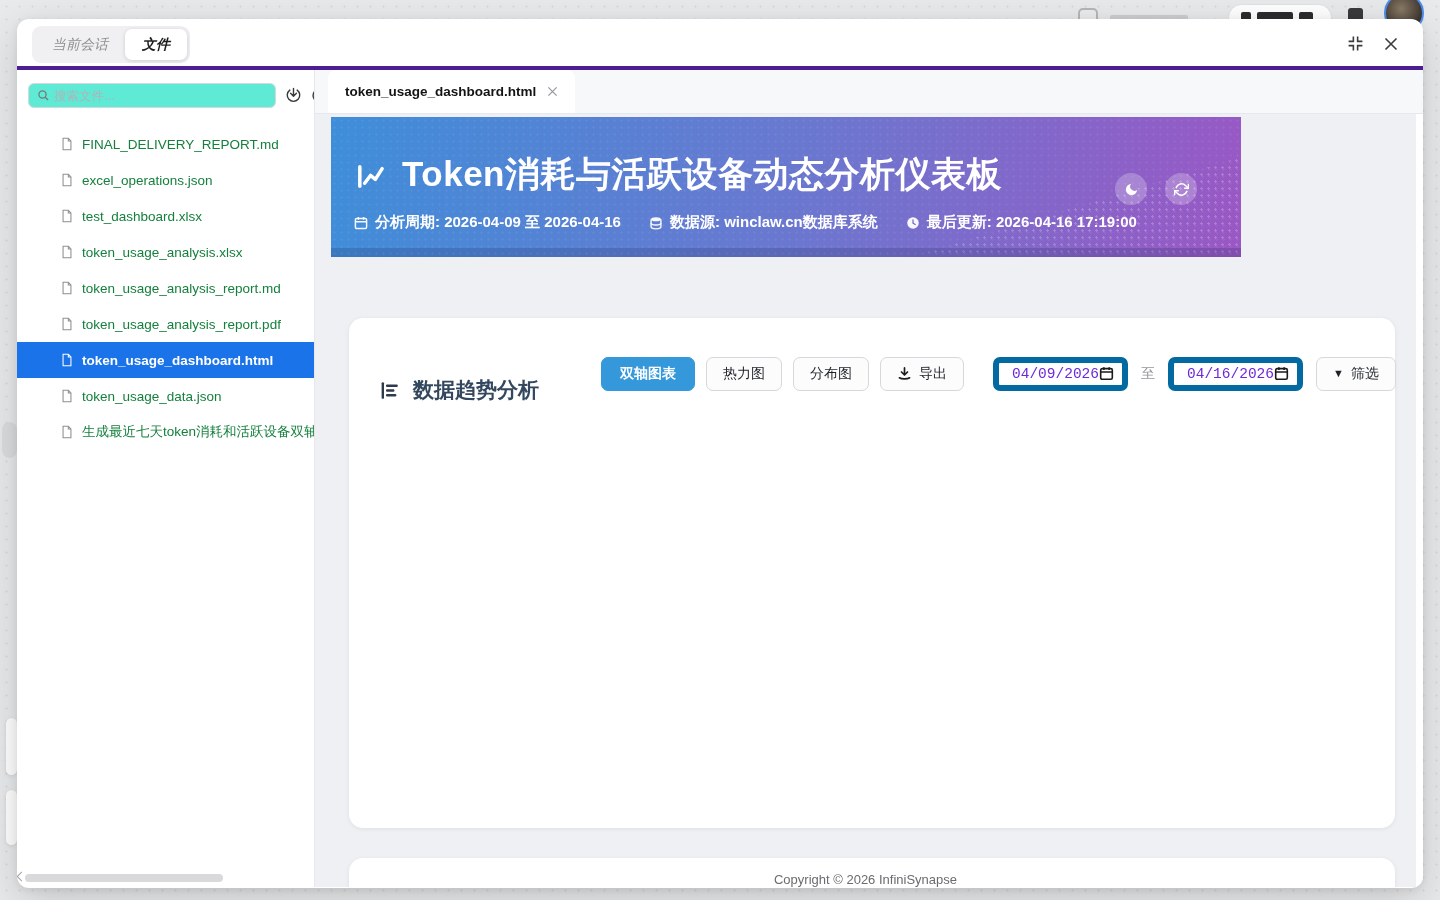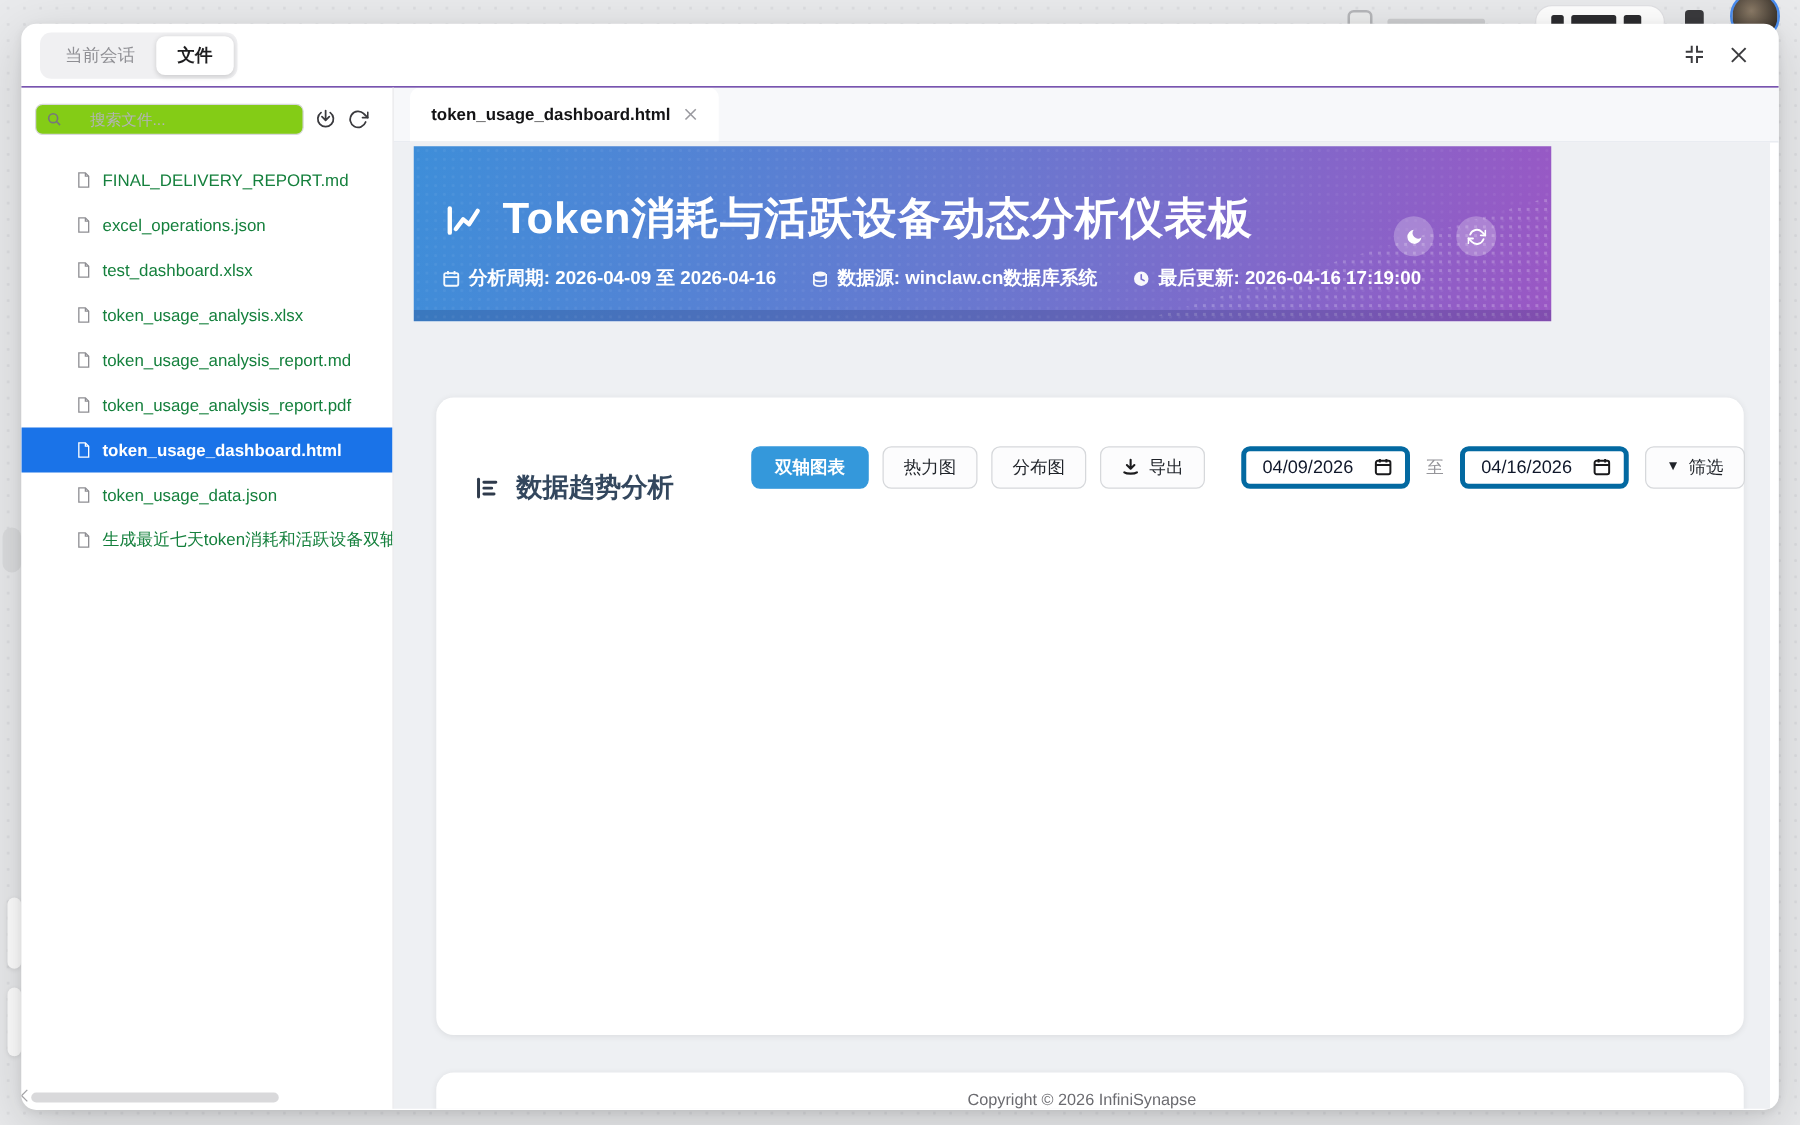--- a/index.html
+++ b/index.html
@@ -24,33 +24,33 @@
   .bg-handle { left:2px; top:422px; width:15px; height:36px; background:#dcdddf; border-radius:8px; }
   .bg-sliver1 { left:6px; top:718px; width:11px; height:57px; background:#fff; border-radius:10px; box-shadow:0 1px 4px rgba(0,0,0,.10); }
   .bg-sliver2 { left:6px; top:790px; width:11px; height:55px; background:#fff; border-radius:10px; box-shadow:0 1px 4px rgba(0,0,0,.10); }
 
   
   .modal {
     position:absolute; left:17px; top:19px; width:1406px; height:869px;
     background:#fff; border-radius:12px; overflow:hidden;
     box-shadow:0 12px 44px rgba(0,0,0,.16), 0 2px 8px rgba(0,0,0,.08);
   }
-  .modal-header { position:relative; height:51px; border-bottom:1px solid #4c1d95; }
+  .modal-header { position:relative; height:51px; border-bottom:4px solid #4c1d95;font-style:italic; }
   .seg-tabs { position:absolute; left:15px; top:7px; height:37px; background:#f0f0f2; border-radius:9px; padding:3px; display:flex; align-items:stretch; }
   .seg-tab { display:flex; align-items:center; padding:0 17px; font-size:14px; color:#8f8f94; border-radius:7px; cursor:pointer; white-space:nowrap; }
   .seg-tab.active { background:#fff; color:#1d1d1f; font-weight:700; box-shadow:0 1px 4px rgba(0,0,0,.15); }
   .win-controls { position:absolute; right:24px; top:16px; display:flex; gap:19px; align-items:center; }
   .win-btn { cursor:pointer; color:#3c3c3f; }
 
   .modal-body { display:flex; height:817px; }
 
   
   .file-panel { width:298px; border-right:1px solid #e8e8ea; position:relative; overflow:hidden; flex:none; }
   .search-row { display:flex; align-items:center; gap:9px; padding:13px 11px 0 11px; }
-  .search-box { flex:none; width:215px; height:25px; border:1px solid #d8d8dc; border-radius:6px; background:#84cc16; display:flex; align-items:center; gap:22px; padding:0 8px; }
+  .search-box { flex:none; width:248px; height:25px; border:1px solid #d8d8dc; border-radius:6px; background:#5eead4; display:flex; align-items:center; gap:4px; padding:0 8px; }
   .search-box input { border:none; outline:none; flex:1; font-size:12.5px; color:#333; font-family:inherit; background:transparent; min-width:0; }
   .search-box input::placeholder { color:#b3b3b8; }
   .panel-icon { color:#3a3a3e; cursor:pointer; }
   .file-list { margin-top:18px; }
   .file-item { height:36px; display:flex; align-items:center; gap:8px; padding-left:43px; font-size:13.5px; color:#15803d; cursor:pointer; white-space:nowrap; overflow:hidden; }
   .file-item .ficon { color:#8e8e93; flex:none; }
   .file-item.selected { background:#1a73e8; color:#fff; font-weight:600; }
   .file-item.selected .ficon { color:#fff; }
   .hscroll-thumb { position:absolute; left:8px; bottom:5px; width:198px; height:8px; background:#d9d9db; border-radius:4px; cursor:pointer; }
   .resize-mark { position:absolute; left:1px; bottom:7px; width:7px; height:7px; border-left:1.5px solid #7a7a7e; border-bottom:1.5px solid #7a7a7e; transform:rotate(45deg); opacity:.7; }
@@ -86,21 +86,21 @@
   
   .card { position:absolute; left:34px; width:1046px; background:#fff; border-radius:14px; box-shadow:0 1px 5px rgba(0,0,0,.07); }
   .card-trend { top:204px; height:510px; }
   .card-next { top:744px; height:130px; }
   .card-toolbar { display:flex; align-items:center; padding:25px 26px 0 30px; }
   .section-title { display:flex; align-items:center; gap:13px; width:222px; flex:none;margin-top:33px; }
   .section-title .stext { font-size:21px; font-weight:700; color:#33475e; white-space:nowrap; }
   .toolbar-controls { display:flex; align-items:center; gap:11px; flex:1; min-width:0; }
   .btn { height:34px; display:flex; align-items:center; gap:7px; padding:0 16px; border:1px solid #d6d8db; border-radius:7px; background:#fcfcfd; font-size:14px; color:#1f2329; cursor:pointer; white-space:nowrap; }
   .btn.active { background:#3498db; border-color:#3498db; color:#fff; font-weight:600; padding:0 18px; }
-  .date-box { height:34px; width:135px; border:4px solid #0369a1; border-radius:7px; background:#fff; display:flex; align-items:center; justify-content:space-between; padding:0 10px 0 13px; font-size:14.5px; color:#0f172a; cursor:pointer; flex:none; }
+  .date-box { height:34px; width:135px; border:6px solid #0369a1; border-radius:7px; background:#fff; display:flex; align-items:center; justify-content:space-between; padding:0 10px 0 13px; font-size:14.5px; color:#6d28d9; cursor:pointer; flex:none;font-family:Liberation Mono, monospace; }
   .range-sep { color:#95959a; font-size:14px; padding:0 2px; }
   .ml18 { margin-left:18px; }
   .filter-tri { font-size:11px; line-height:1; }
 
   .copyright { position:absolute; left:0; right:7px; top:758px; text-align:center; font-size:13px; color:#6b6b70; z-index:3; }
 </style>
 </head>
 <body>
 
 <div class="bg-frag bg-square-icon"></div>

